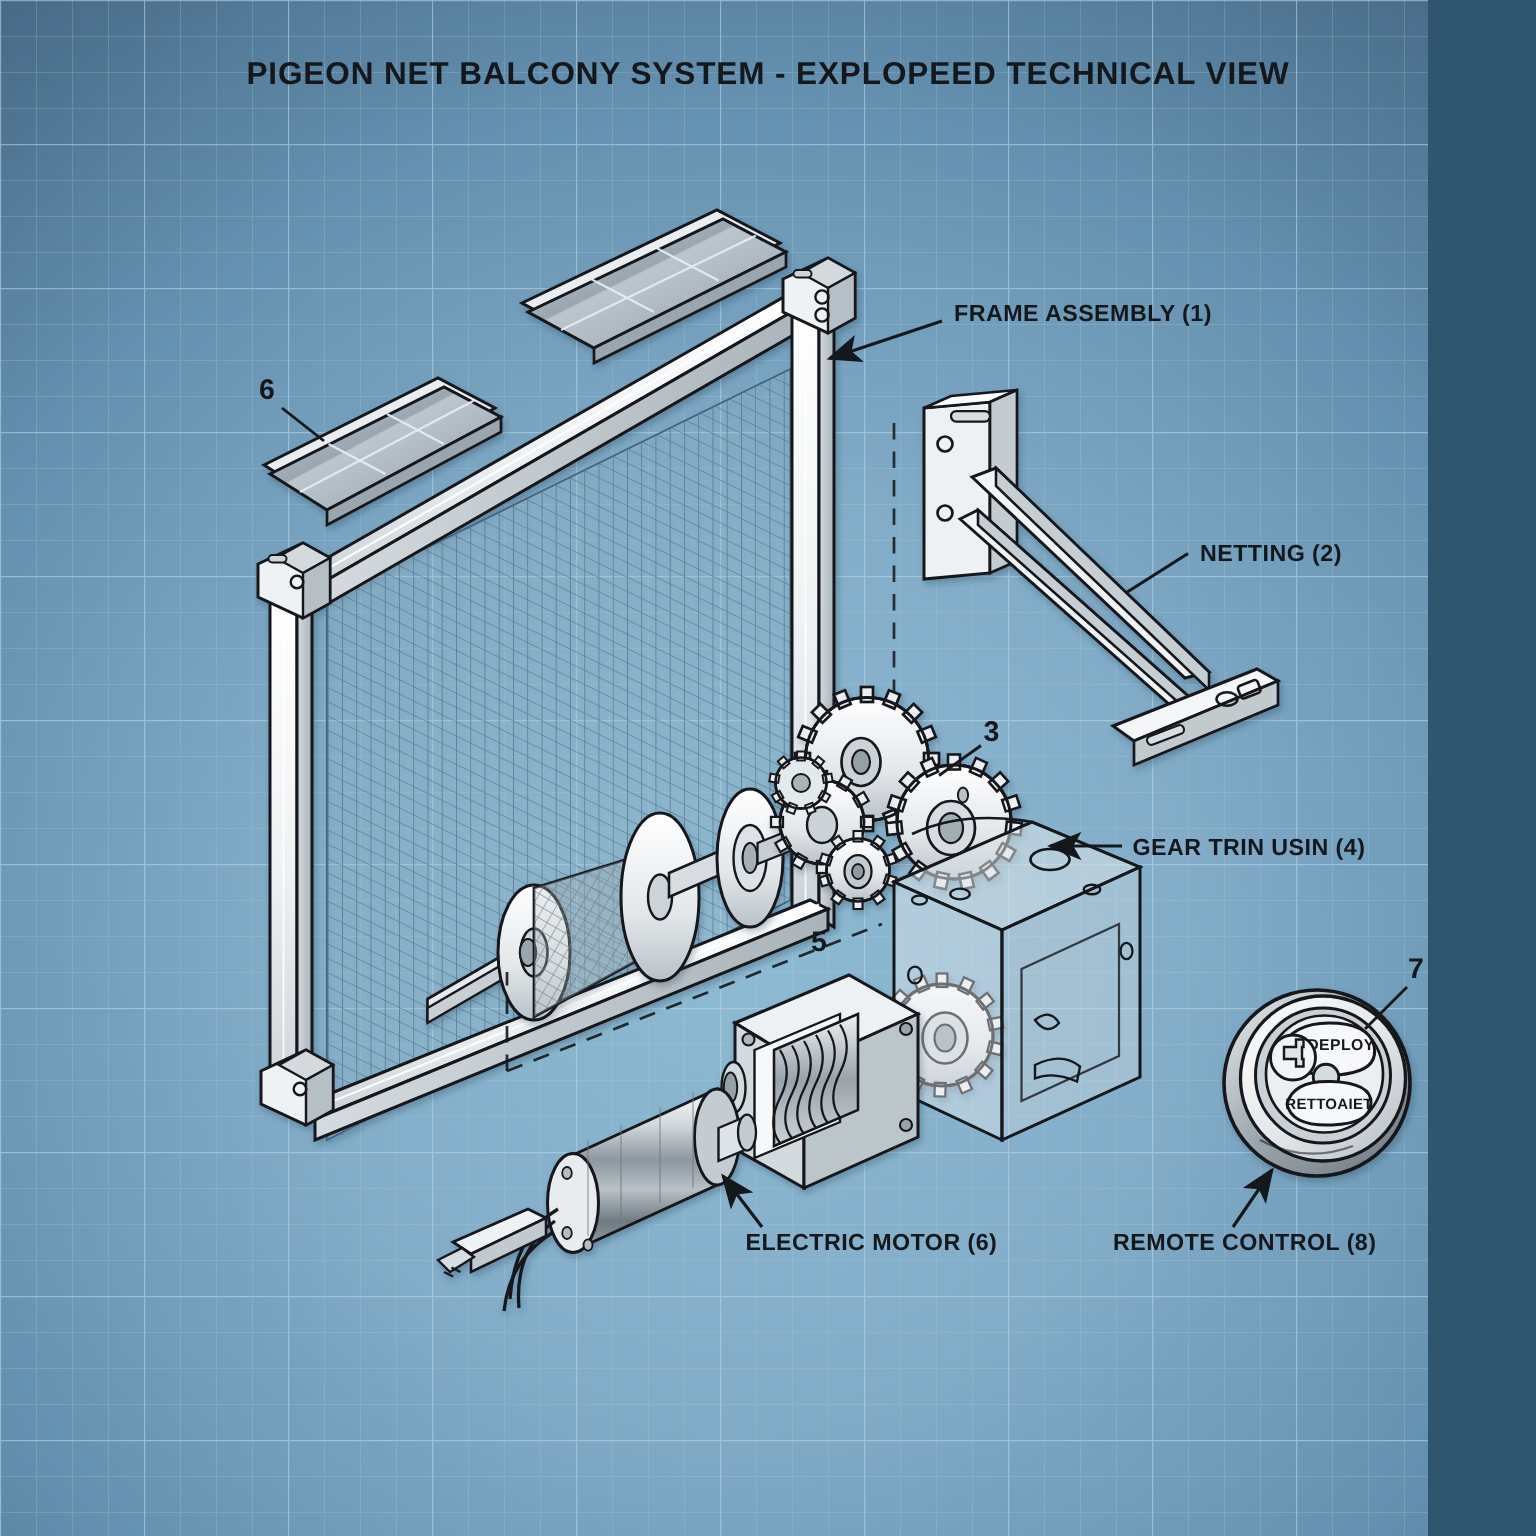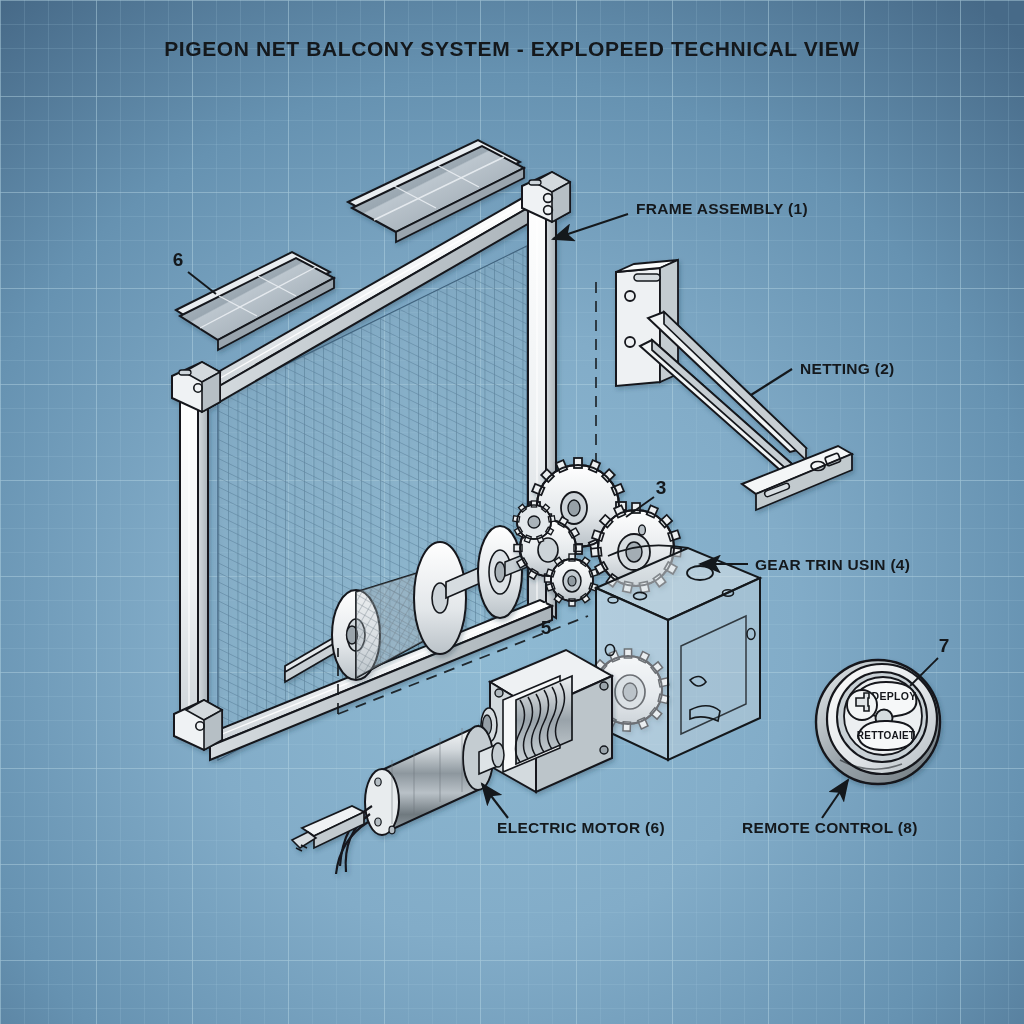--- a/index.html
+++ b/index.html
@@ -1,18 +1,18 @@
 <!DOCTYPE html>
 <html><head>
 <meta charset="utf-8">
 <title>Pigeon Net Balcony System</title>
 <style>
   html,body{margin:0;padding:0;background:#30556f;}
   body{font-family:"Liberation Sans",sans-serif;}
-  #stage{position:relative;width:1024px;height:1024px;overflow:hidden;}
+  #stage{position:relative;width:952px;height:1024px;overflow:hidden;}
   #stage svg{display:block;}
   .lbl{font-family:"Liberation Sans",sans-serif;font-weight:600;fill:#14181c;}
 </style>
 </head>
 <body>
 
 <div id="stage">
 <svg id="svgroot" width="1024" height="1024" viewBox="0 0 1024 1024" xmlns="http://www.w3.org/2000/svg">
 
   <defs>

